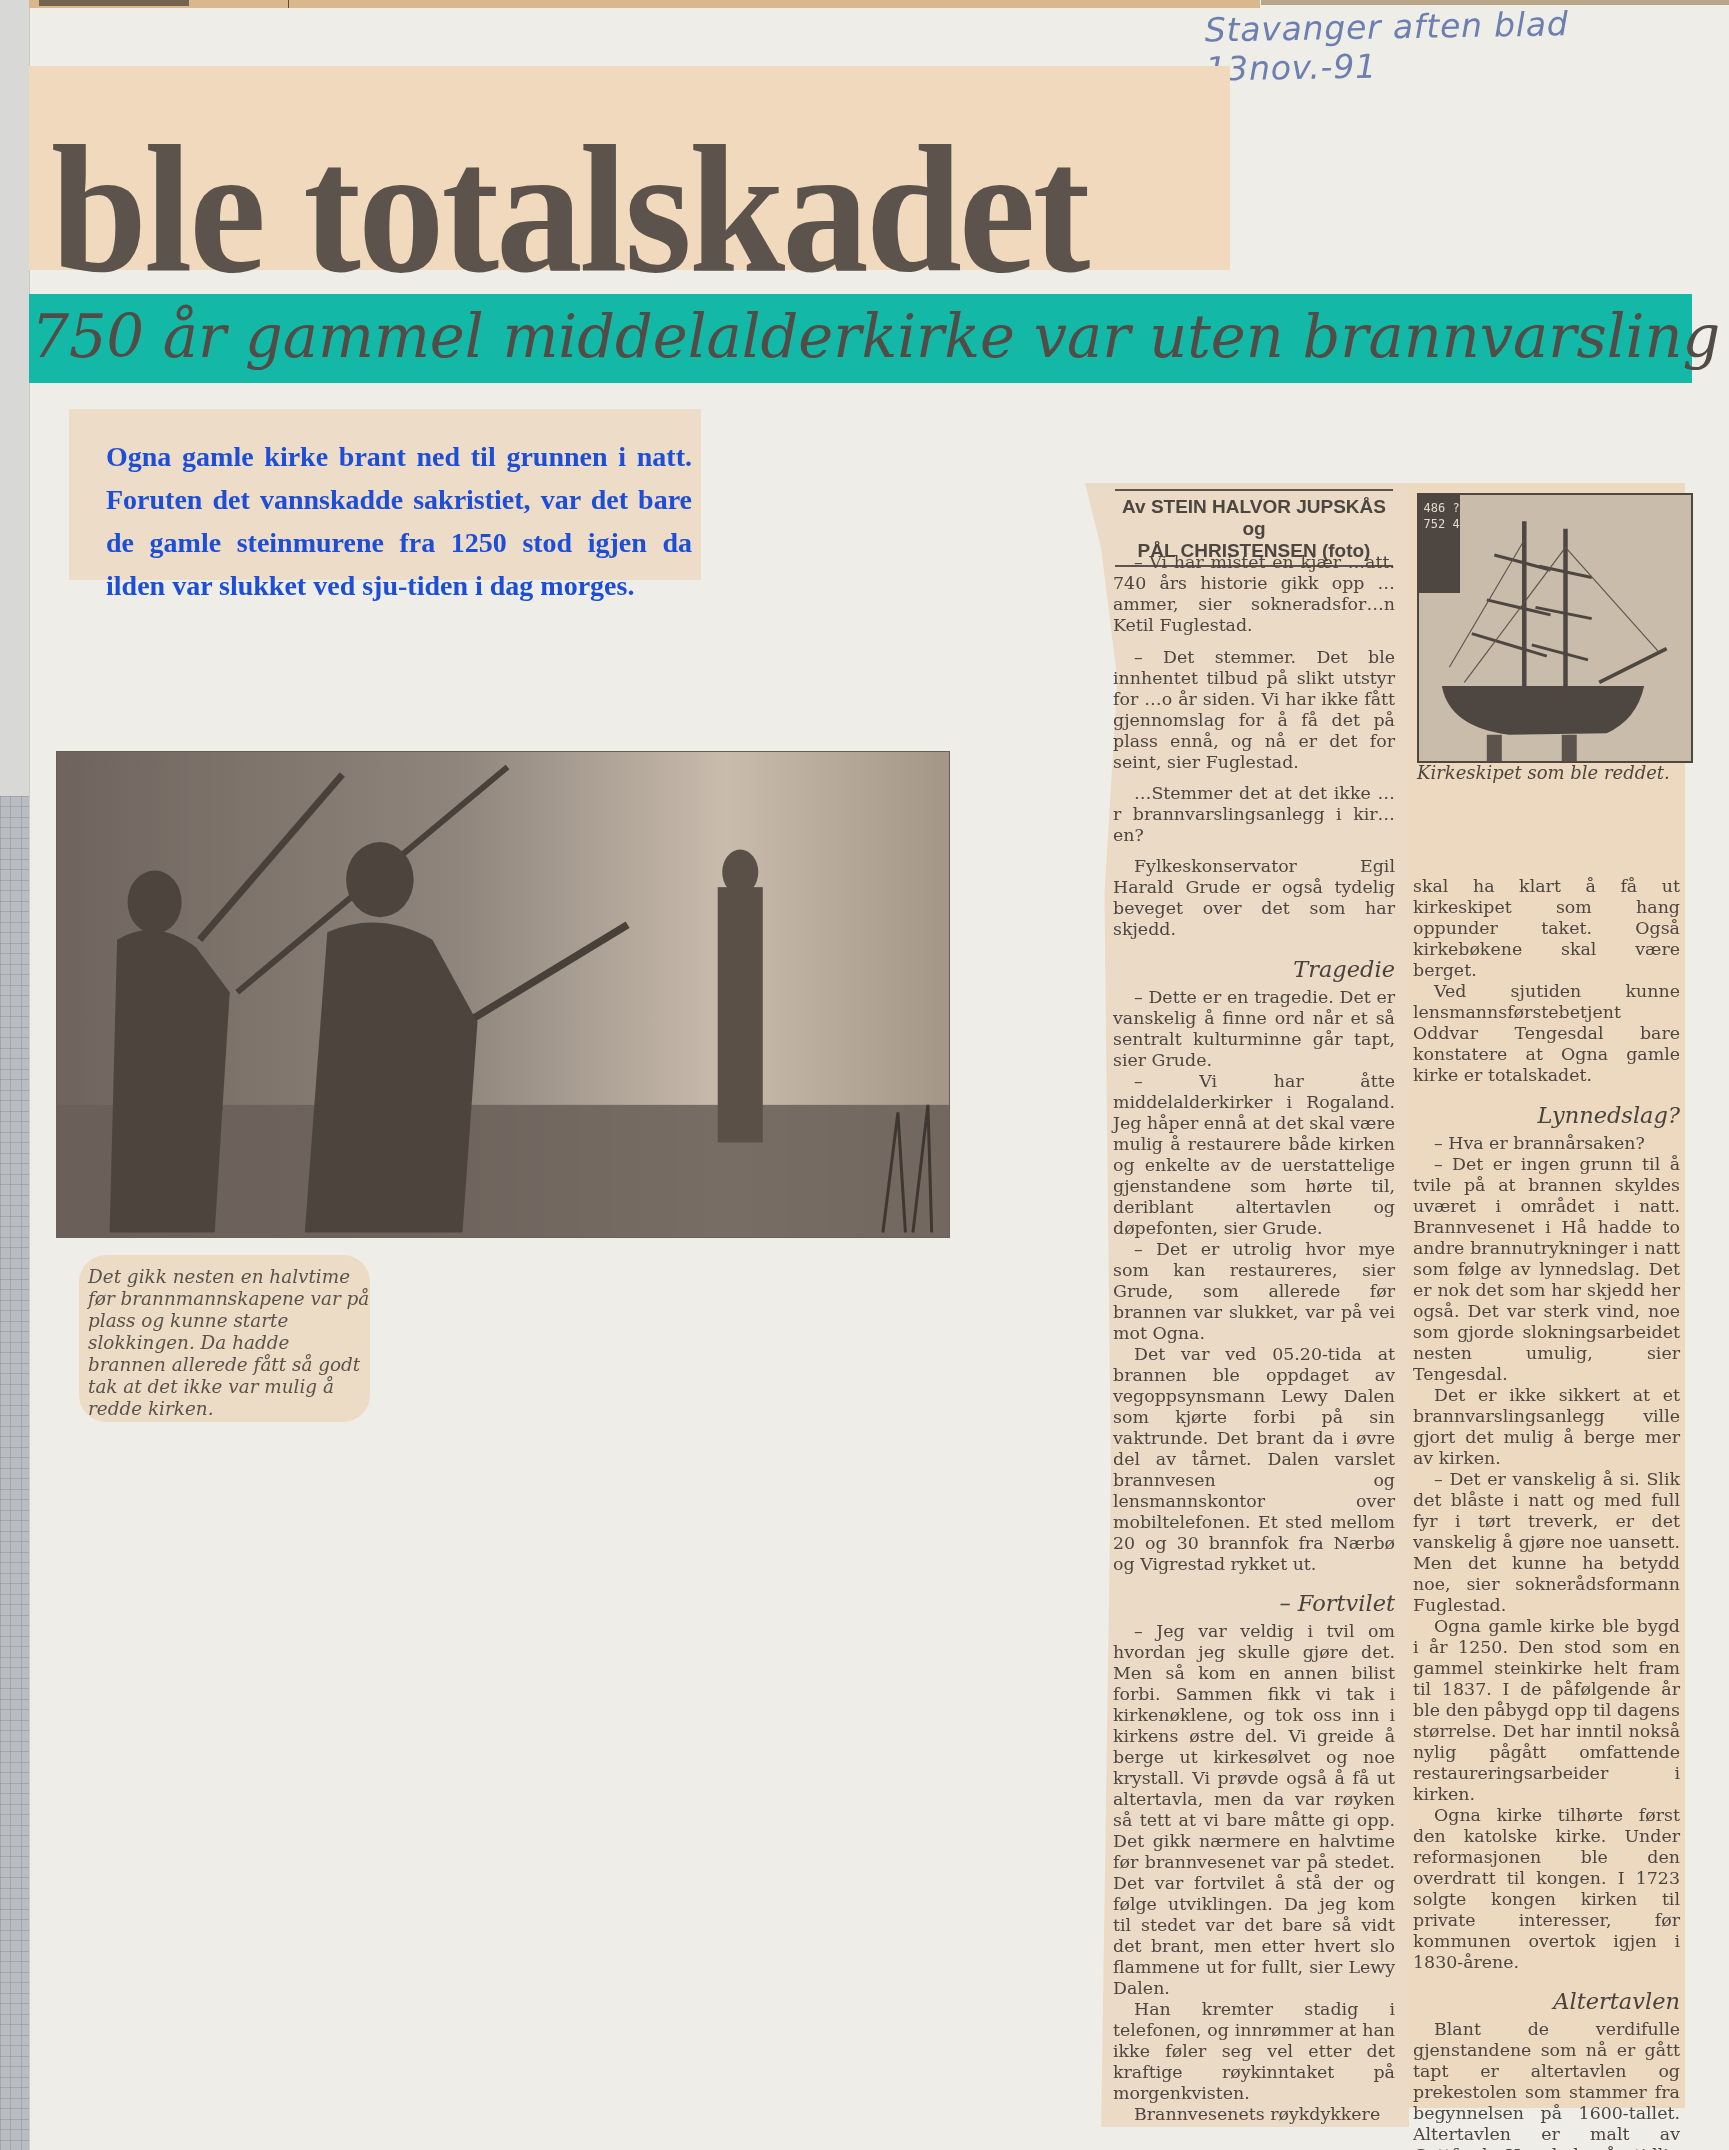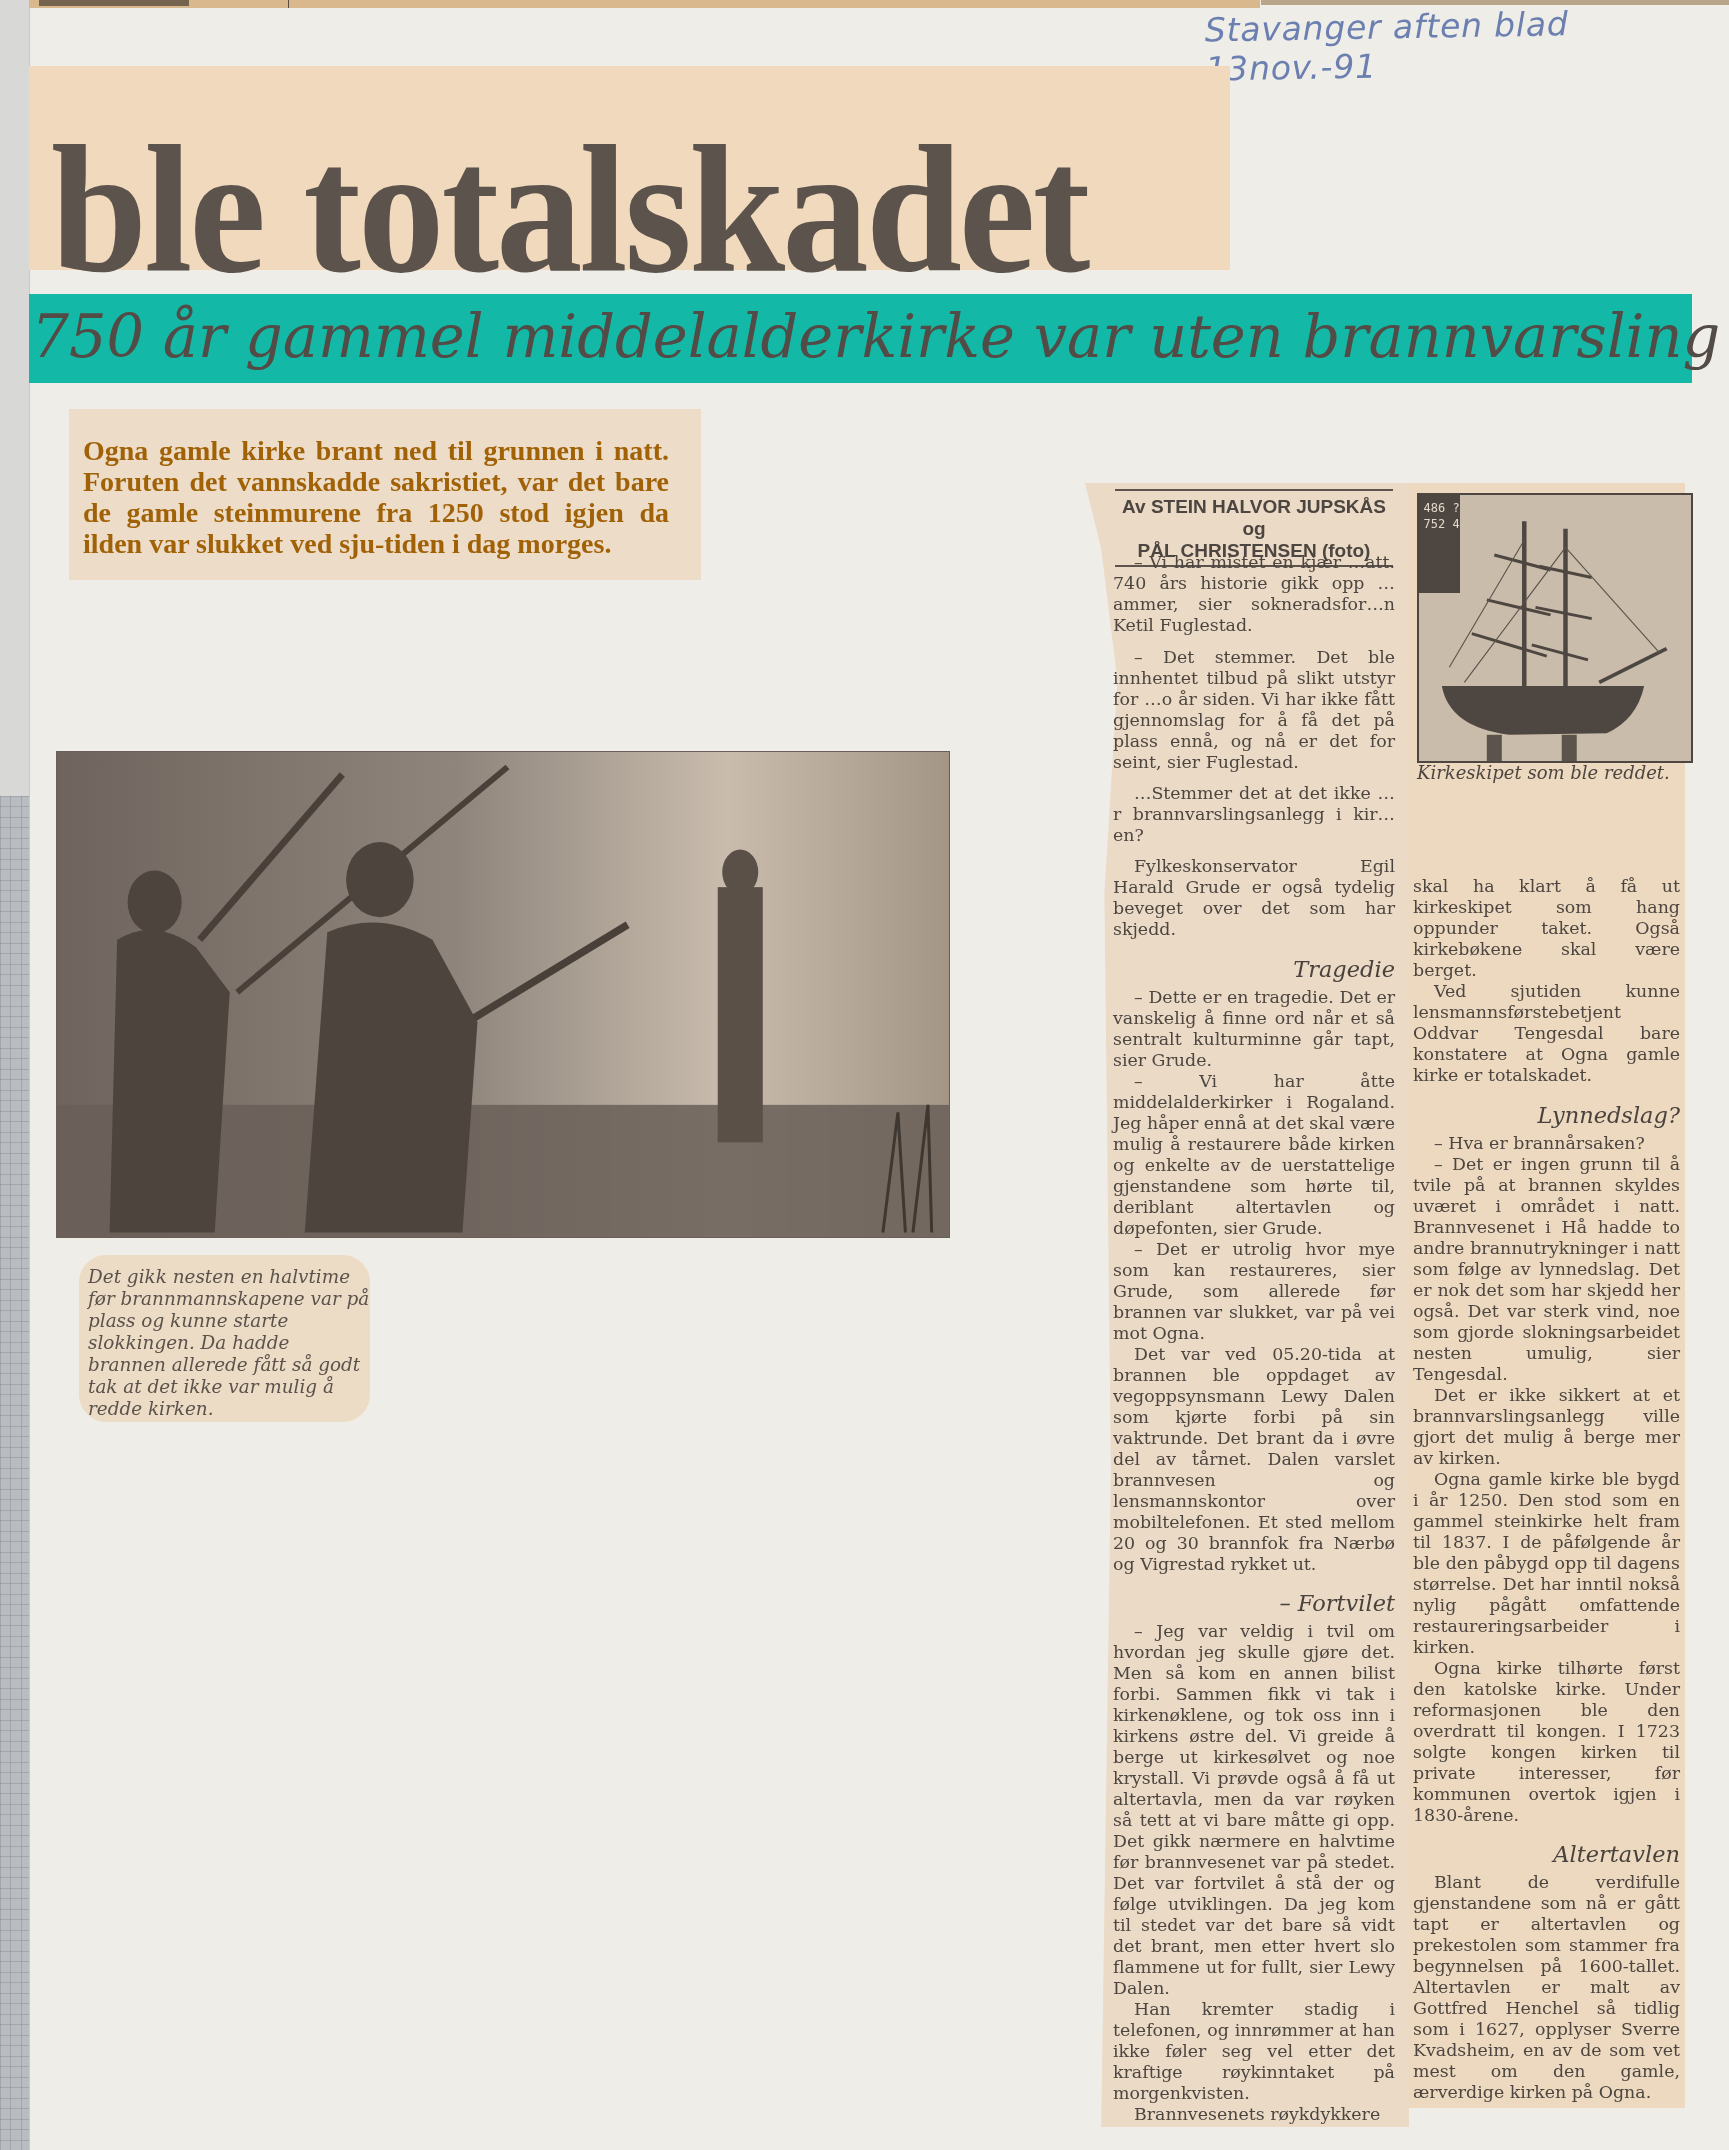--- a/index.html
+++ b/index.html
@@ -63,23 +63,23 @@
     font-size: 59px; line-height: 68px; color: #534b45; letter-spacing: 0px;
     white-space: nowrap;
   }
 
   
   .lead {
     left: 69px; top: 409px; width: 632px; height: 171px;
     background: #ecdcc8;
   }
   .lead p {
-    margin: 0; position: absolute; left: 14px; top: 26px; width: 586px;
+    margin: 0; position: absolute; left: 37px; top: 26px; width: 586px;
     font-family: "Liberation Serif", serif; font-weight: bold;
-    font-size: 28px; line-height: 31px; color: #a16207; text-align: justify;
+    font-size: 28px; line-height: 43px; color: #1d4ed8; text-align: justify;
   }
 
   
   .photo {
     position: absolute; left: 56px; top: 751px; width: 892px; height: 485px;
     background: #7b706a;
     overflow: hidden;
     border: 0.8px solid #6a5f57;
   }
   .photo svg { position:absolute; left:0; top:0; }
@@ -252,18 +252,19 @@
 </div>
 <div class="ship-caption">Kirkeskipet som ble reddet.</div>
 
 <div class="col col2">
   <p class="noindent">skal ha klart å få ut kirkeskipet som hang oppunder taket. Også kirkebøkene skal være berget.</p>
   <p>Ved sjutiden kunne lensmannsførstebetjent Oddvar Tengesdal bare konstatere at Ogna gamle kirke er totalskadet.</p>
   <h3>Lynnedslag?</h3>
   <p>– Hva er brannårsaken?</p>
   <p>– Det er ingen grunn til å tvile på at brannen skyldes uværet i området i natt. Brannvesenet i Hå hadde to andre brannutrykninger i natt som følge av lynnedslag. Det er nok det som har skjedd her også. Det var sterk vind, noe som gjorde slokningsarbeidet nesten umulig, sier Tengesdal.</p>
   <p>Det er ikke sikkert at et brannvarslingsanlegg ville gjort det mulig å berge mer av kirken.</p>
+  <p>– Det er vanskelig å si. Slik det blåste i natt og med full fyr i tørt treverk, er det vanskelig å gjøre noe uansett. Men det kunne ha betydd noe, sier soknerådsformann Fuglestad.</p>
   <p>Ogna gamle kirke ble bygd i år 1250. Den stod som en gammel steinkirke helt fram til 1837. I de påfølgende år ble den påbygd opp til dagens størrelse. Det har inntil nokså nylig pågått omfattende restaureringsarbeider i kirken.</p>
   <p>Ogna kirke tilhørte først den katolske kirke. Under reformasjonen ble den overdratt til kongen. I 1723 solgte kongen kirken til private interesser, før kommunen overtok igjen i 1830-årene.</p>
   <h3>Altertavlen</h3>
   <p>Blant de verdifulle gjenstandene som nå er gått tapt er altertavlen og prekestolen som stammer fra begynnelsen på 1600-tallet. Altertavlen er malt av Gottfred Henchel så tidlig som i 1627, opplyser Sverre Kvadsheim, en av de som vet mest om den gamle, ærverdige kirken på Ogna.</p>
 </div>
 
 
 </body></html>

